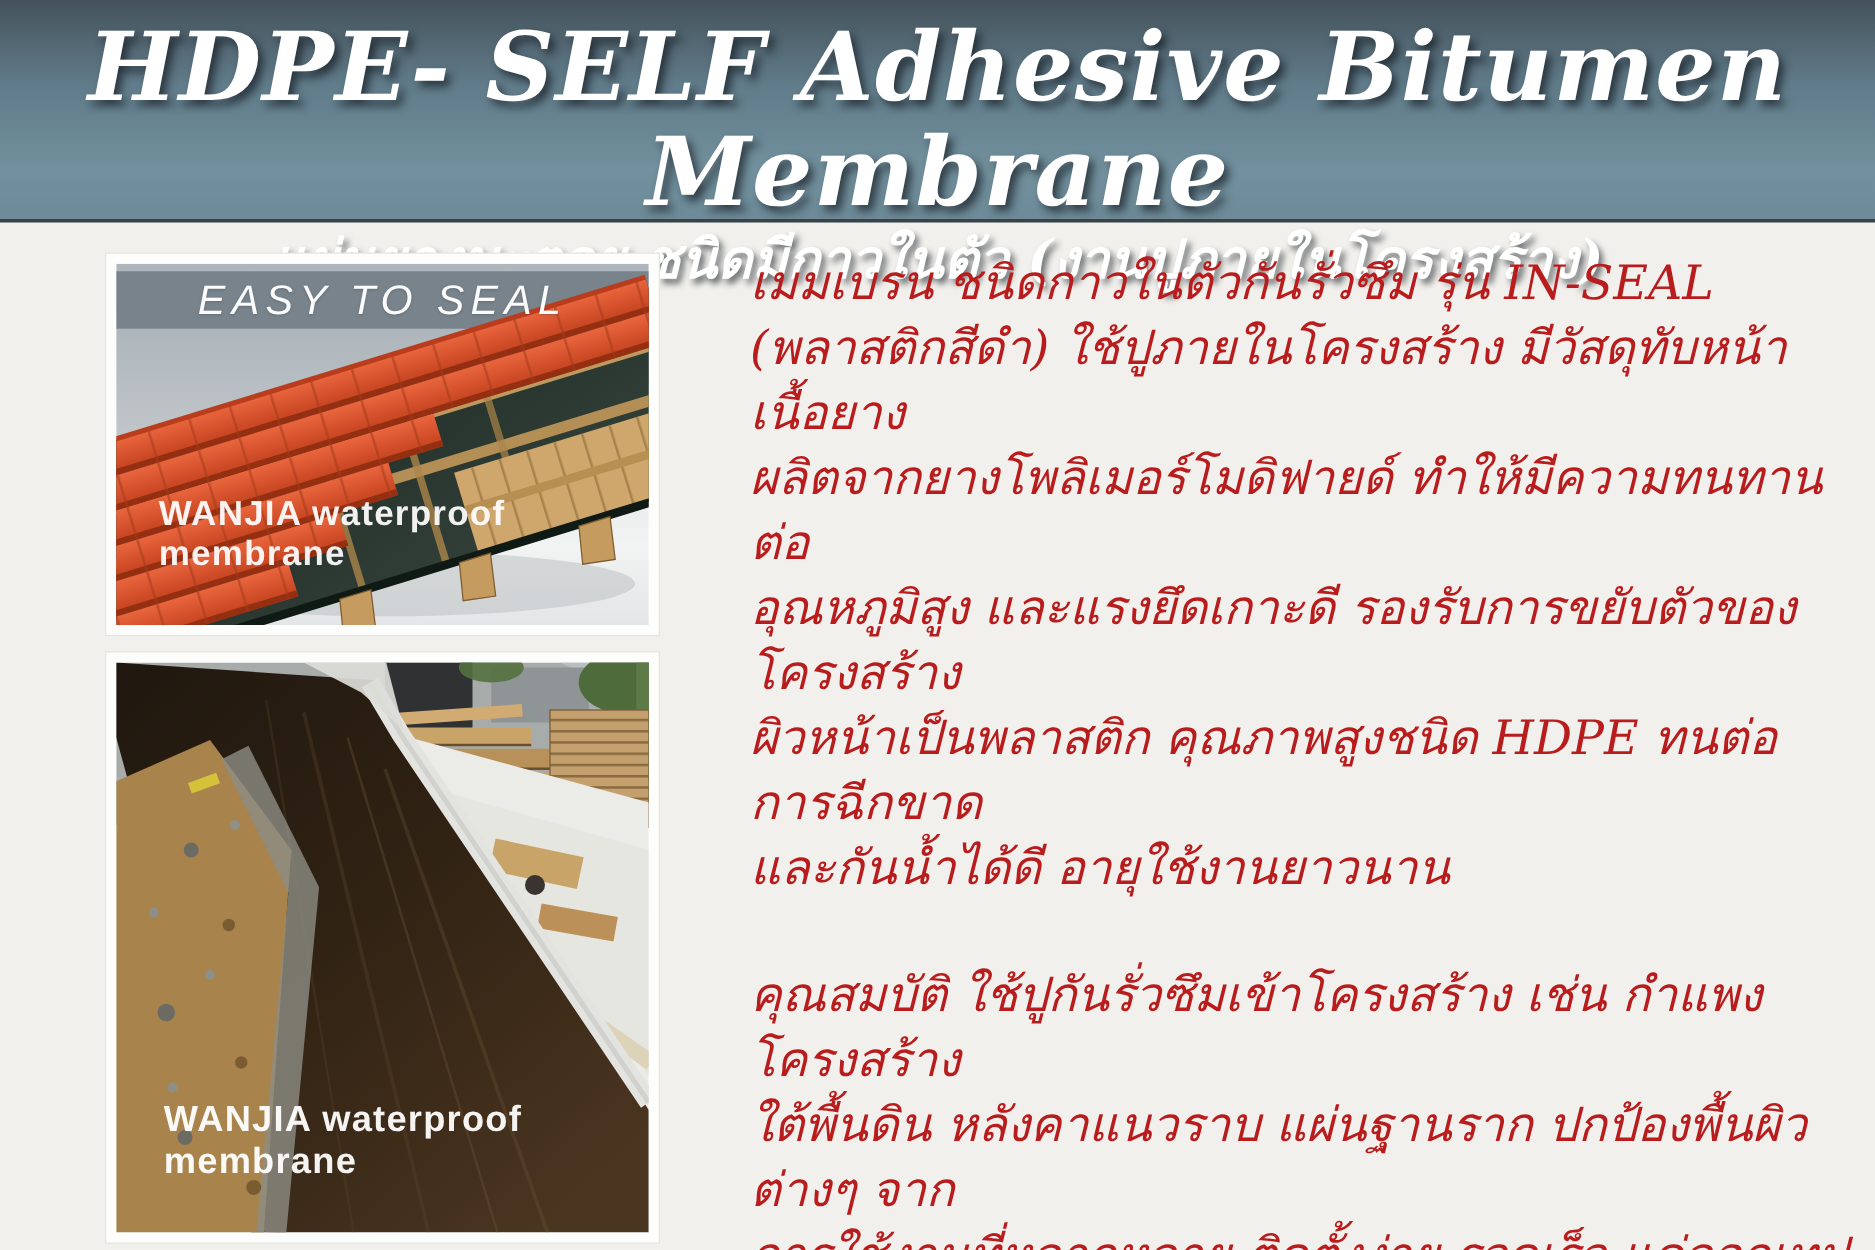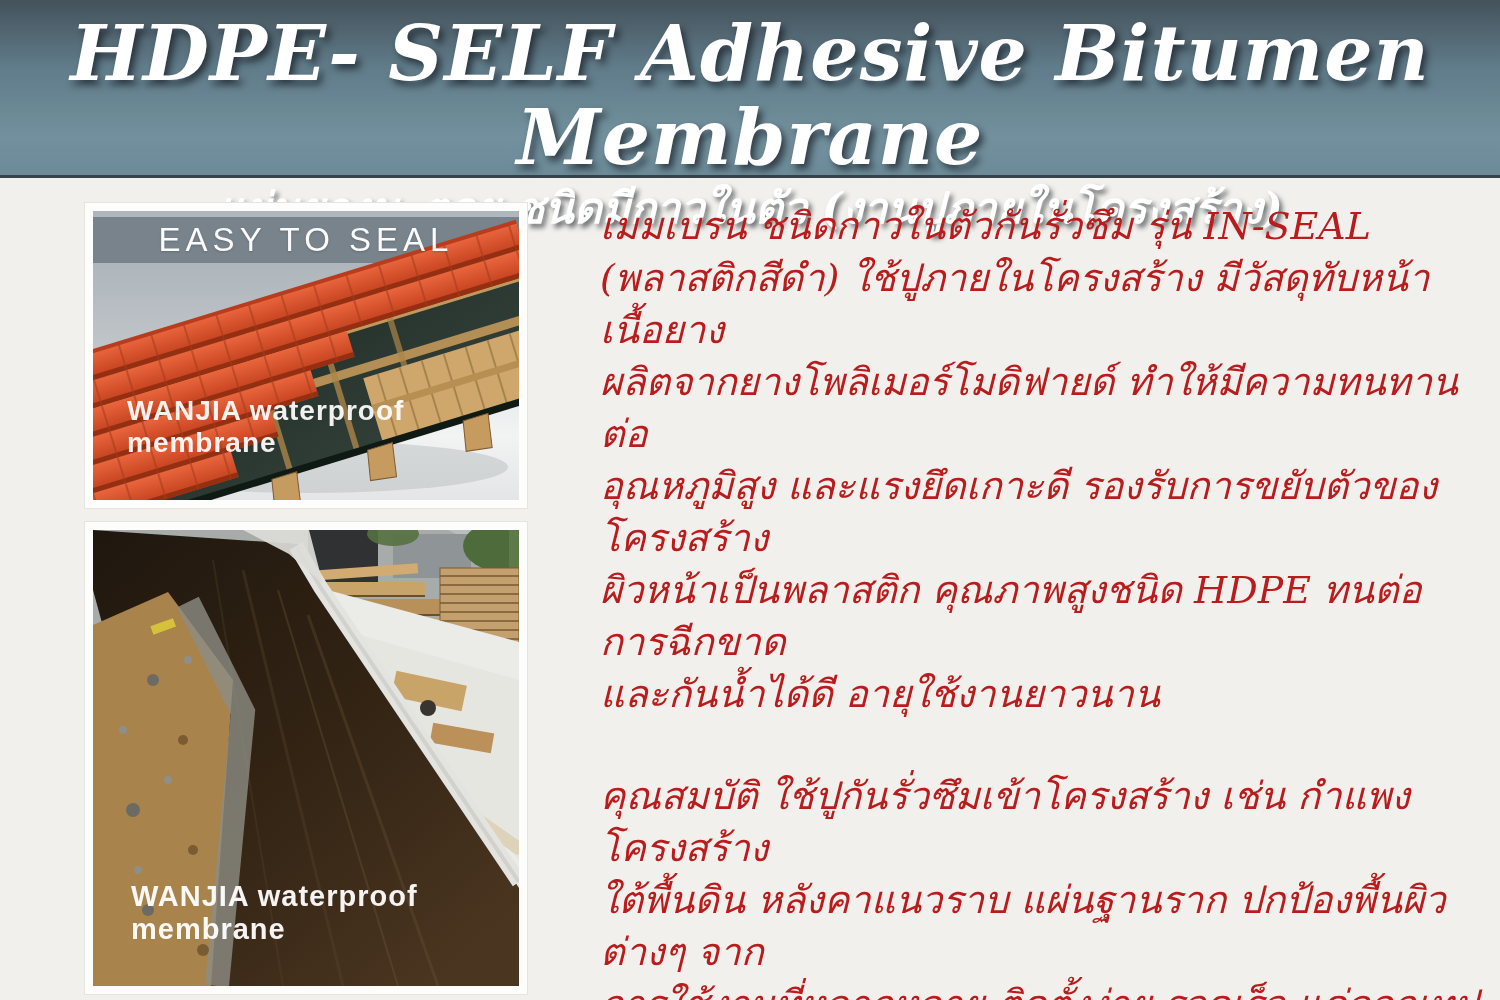--- a/index.html
+++ b/index.html
@@ -20,21 +20,21 @@
 
   
   .photo{position:absolute;background:#fdfdfc;padding:8px;box-sizing:content-box;
          box-shadow:0 0 0 1px #e5e4df;}
   .photo svg{display:block;}
   .photo1{left:85px;top:203px;width:426px;height:289px;}
   .photo2{left:85px;top:522px;width:426px;height:456px;}
   .overlay{position:absolute;color:#ffffff;font-family:"Liberation Sans",sans-serif;}
   .fig1-caption{left:8px;top:18px;width:426px;text-align:center;
                 font-size:33px;font-weight:400;letter-spacing:5px;
-                color:#fbfbfb;text-shadow:0 1px 2px rgba(60,70,75,.35);}
+                color:#fbfbfb;text-shadow:0 1px 2px rgba(60,70,75,.35);font-style:italic;}
   .fig1-mark{left:42px;top:192px;font-size:28px;font-weight:bold;
              color:rgba(255,255,255,.93);letter-spacing:1px;}
   .fig2-mark{left:46px;top:358px;font-size:29px;font-weight:bold;
              color:rgba(255,255,255,.95);letter-spacing:1px;}
 
   
   .textcol{position:absolute;left:600px;top:200px;width:880px;}
   .para{font-family:"DejaVu Serif",serif;font-style:italic;font-weight:normal;
         font-size:38px;line-height:52px;color:#b91c1c;
         white-space:pre-line;margin:0 0 50px 0;}

